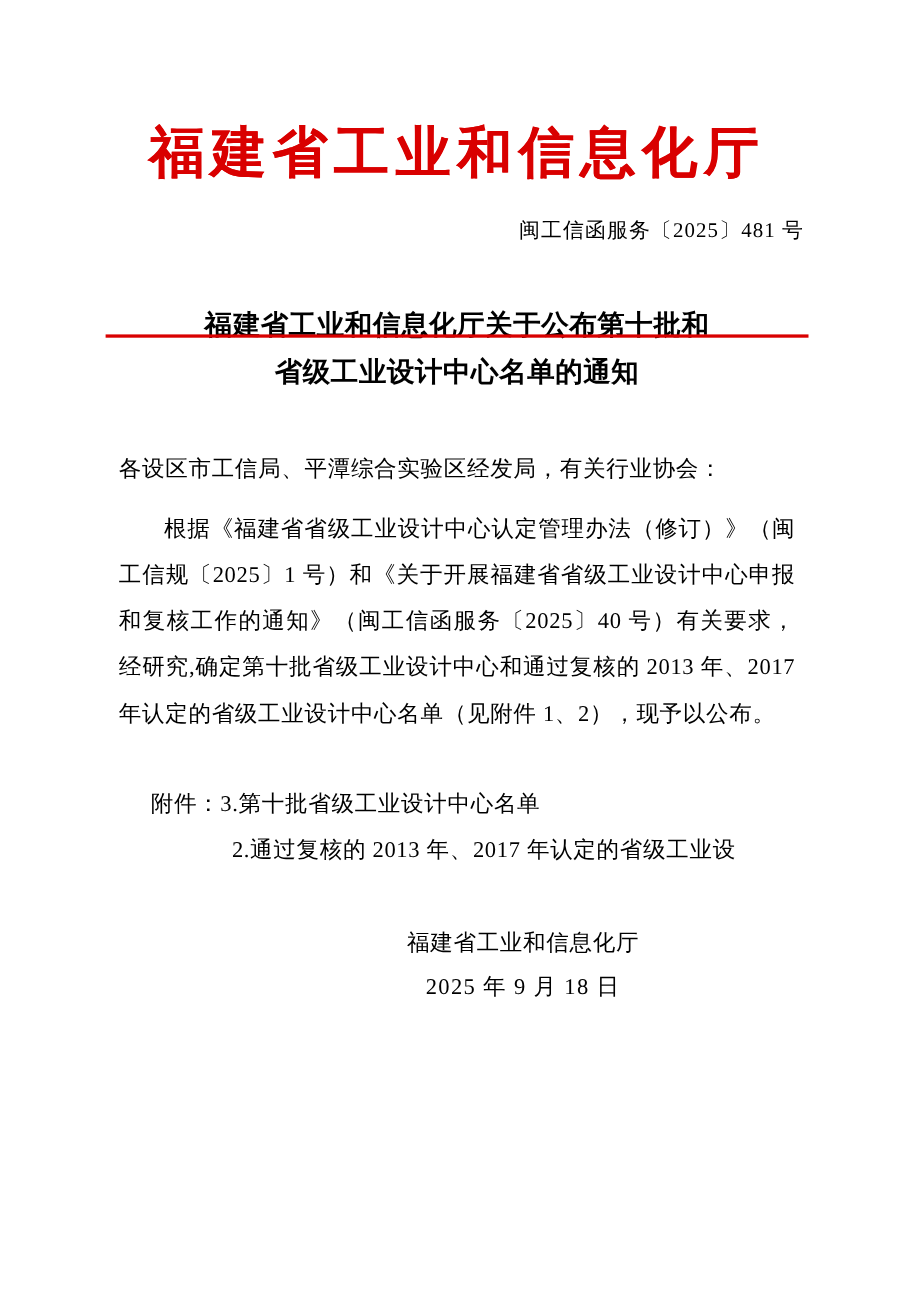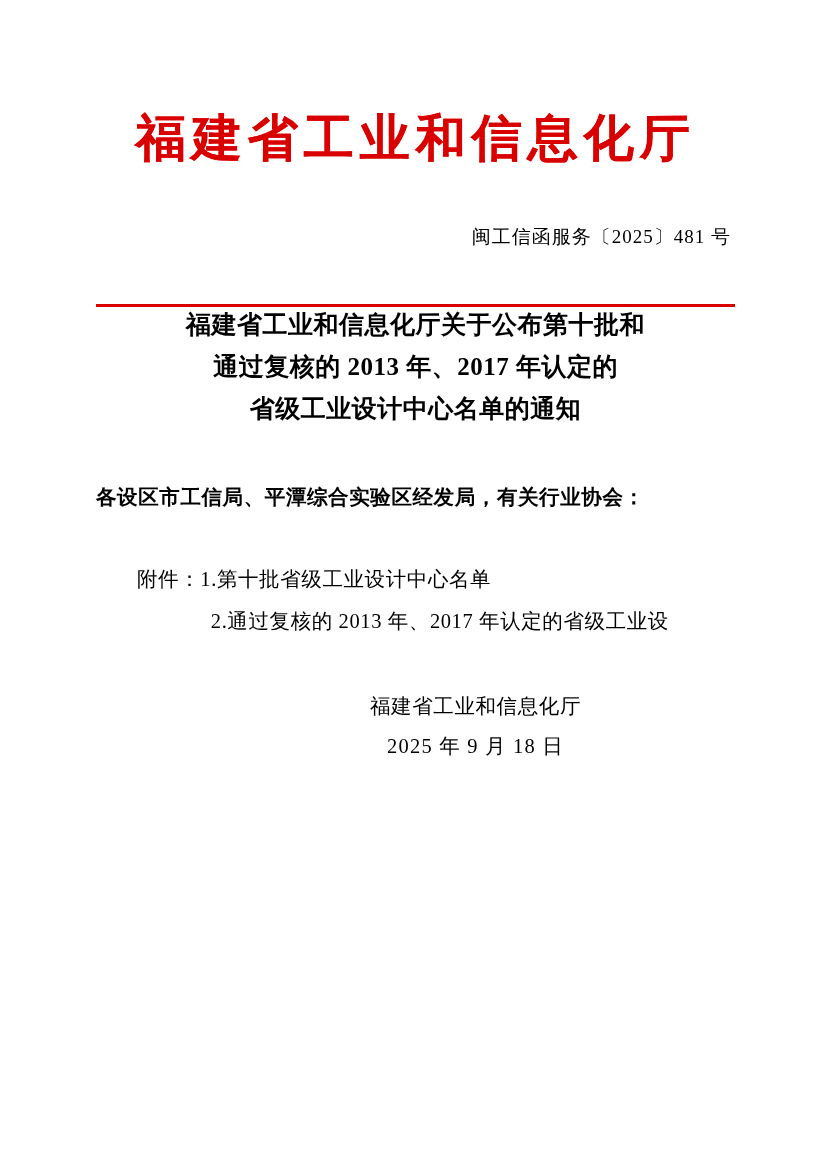--- a/index.html
+++ b/index.html
@@ -35,21 +35,21 @@
     margin-top: 108px;
     white-space: nowrap;
     text-shadow: 0.5px 0 0 #d90000;
   }
 
   
   .doc-number {
     text-align: right;
     font-size: 19px;
     letter-spacing: 1px;
-    margin-top: 56px;
+    margin-top: 28px;
     padding-right: 4px;
     font-family: "Liberation Serif", "DejaVu Serif", serif;
   }
 
   
   .doc-title {
     text-align: center;
     font-weight: bold;
     font-size: 25px;
     line-height: 42px;
@@ -64,22 +64,21 @@
   
   .body-text {
     margin-top: 46px;
     font-size: 20.5px;
     line-height: 42px;
     letter-spacing: 0.6px;
     text-align: justify;
     text-justify: inter-ideograph;
   }
   .body-text p {
-    margin: 0;
-    font-weight: bold;
+    margin: 12px;
   }
   .indent2 {
     text-indent: 2em;
   }
 
   
   .attachments {
     margin-top: 40px;
     font-size: 20.5px;
     line-height: 42px;
@@ -141,30 +140,30 @@
 <div class="page">
 
   <div class="rule-top"></div>
 
   <div class="org-title">福建省工业和信息化厅</div>
 
   <div class="doc-number">闽工信函服务〔2025〕481 号</div>
 
   <div class="doc-title">
     <span class="line">福建省工业和信息化厅关于公布第十批和</span>
-    <span class="line">通过复核的 2013 年、2017 年认定的</span>
     <span class="line">省级工业设计中心名单的通知</span>
   </div>
 
   <div class="body-text">
     <p>各设区市工信局、平潭综合实验区经发局，有关行业协会：</p>
+    <p class="indent2">根据《福建省省级工业设计中心认定管理办法（修订）》（闽工信规〔2025〕1 号）和《关于开展福建省省级工业设计中心申报和复核工作的通知》（闽工信函服务〔2025〕40 号）有关要求，经研究,确定第十批省级工业设计中心和通过复核的 2013 年、2017 年认定的省级工业设计中心名单（见附件 1、2），现予以公布。</p>
   </div>
 
   <div class="attachments">
-    <span class="att-row"><span class="att-label">附件：</span><span>1.第十批省级工业设计中心名单</span></span>
+    <span class="att-row"><span class="att-label">附件：</span><span>3.第十批省级工业设计中心名单</span></span>
     <span class="att-item-2">2.通过复核的 2013 年、2017 年认定的省级工业设</span>
   </div>
 
   <div class="signature">
     <span class="sig-line">福建省工业和信息化厅</span>
     <span class="sig-line sig-date">2025 年 9 月 18 日</span>
   </div>
 
 
 </div>

